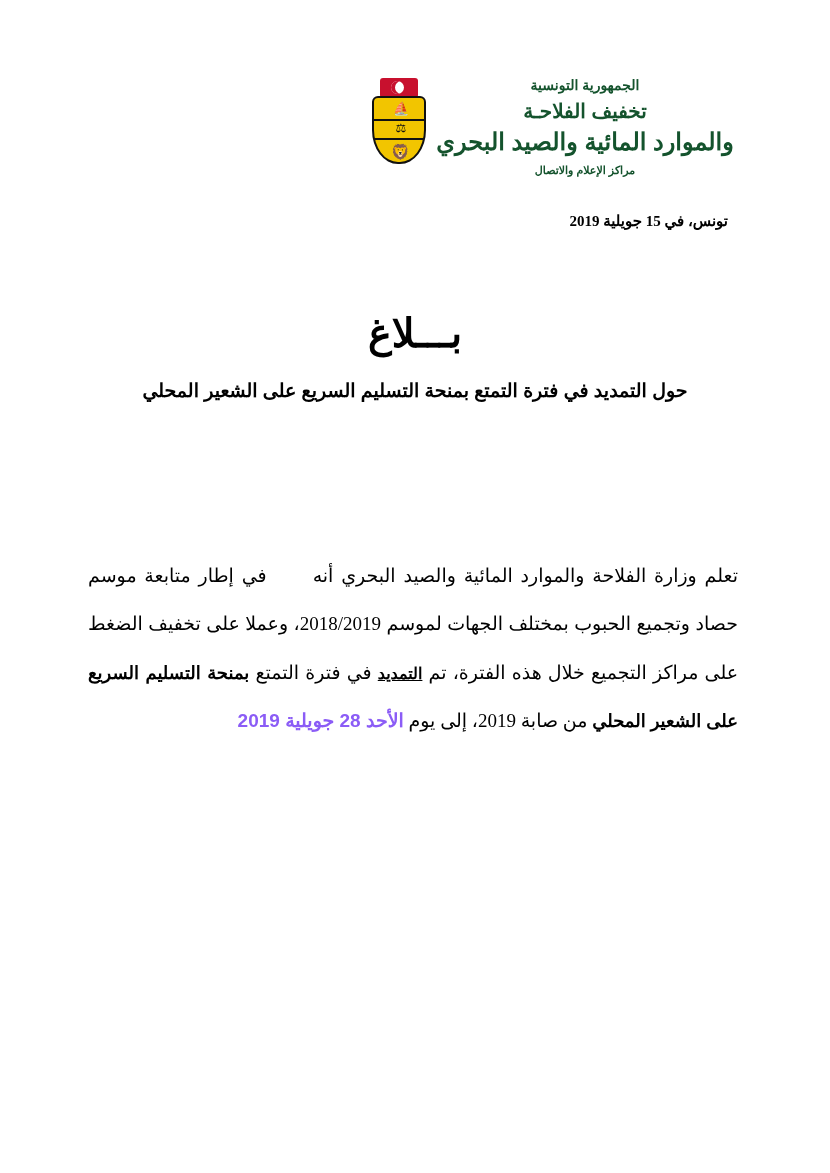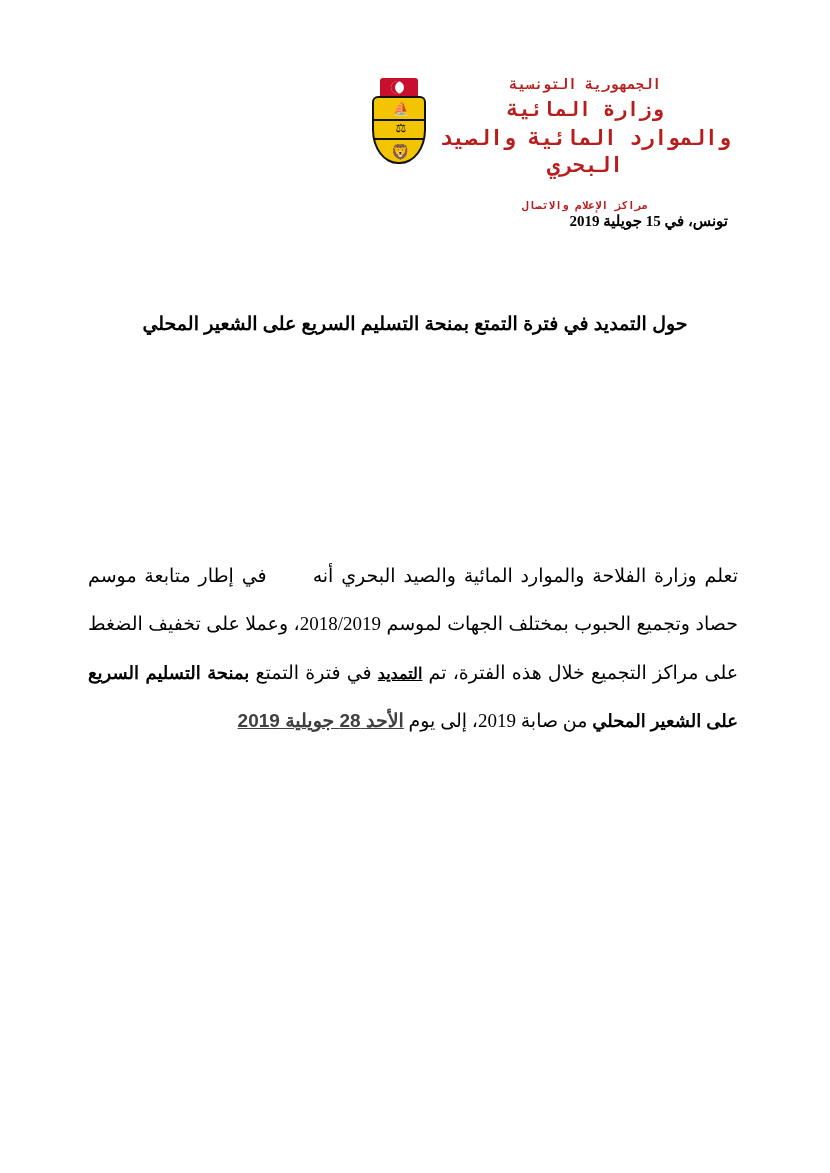--- a/index.html
+++ b/index.html
@@ -34,29 +34,29 @@
 
   .ministry-block {
     position: absolute;
     top: 14px;
     right: 80px;
     width: 330px;
     text-align: center;
     direction: rtl;
   }
   .ministry-line {
-    font-family: Liberation Mono, monospace;
-    font-weight: bold;
-    color: #b91c1c;
+    font-family: Liberation Sans, sans-serif;
+    font-weight: bold;
+    color: #14532d;
     letter-spacing: 0px;
     line-height: 1.30;
   }
   .ministry-line.l1 { font-size: 14px; margin-bottom: 4px; }
   .ministry-line.l2 { font-size: 20px; margin-bottom: 2px; }
-  .ministry-line.l3 { font-size: 21px; margin-bottom: 18px; }
+  .ministry-line.l3 { font-size: 24px; margin-bottom: 6px; }
   .ministry-line.l4 { font-size: 11px; font-weight: bold; }
 
   
   .emblem {
     position: absolute;
     top: 16px;
     right: 400px;
     width: 62px;
     height: 92px;
   }
@@ -197,23 +197,22 @@
     font-family: "Liberation Serif", serif;
     font-size: 19px;
     line-height: 2.55;
   }
   .body-text p { margin: 0; }
 
   .gap { display: inline-block; width: 46px; }
   .bold { font-weight: bold; font-family: "Liberation Sans", sans-serif; font-size: 18px;}
   .uline { text-decoration: underline; font-weight: bold; font-family: "Liberation Sans", sans-serif; font-size: 16px;}
   .redhl {
-    color: #404040;
-    font-weight: bold;
-    text-decoration: underline;
+    color: #8b5cf6;
+    font-weight: bold;
     font-family: "Liberation Sans", sans-serif;
     font-size: 19px;
   }
 </style>
 </head>
 <body>
 
 <div class="page">
 
   <div class="header">
@@ -226,29 +225,30 @@
         <div class="boat">⛵</div>
         <div class="band"></div>
         <div class="scale">⚖</div>
         <div class="band2"></div>
         <div class="lion">🦁</div>
       </div>
     </div>
 
     <div class="ministry-block">
       <div class="ministry-line l1">الجمهورية التونسية</div>
-      <div class="ministry-line l2">وزارة المائية</div>
+      <div class="ministry-line l2">تخفيف الفلاحـة</div>
       <div class="ministry-line l3">والموارد المائية والصيد البحري</div>
       <div class="ministry-line l4">مراكز الإعلام والاتصال</div>
     </div>
   </div>
 
   <div class="date-line">تونس، في  15 جويلية 2019</div>
 
   <div class="title-wrap">
+    <h1 class="doc-title">بـــلاغ</h1>
     <h2 class="doc-subtitle">حول التمديد في فترة التمتع بمنحة التسليم السريع على الشعير المحلي</h2>
   </div>
 
   <div class="body-text">
     <p><span>تعلم وزارة الفلاحة والموارد المائية والصيد البحري أنه</span><span class="gap"></span><span>في إطار متابعة موسم حصاد وتجميع الحبوب بمختلف الجهات لموسم 2018/2019، وعملا على تخفيف الضغط على مراكز التجميع خلال هذه الفترة، تم</span> <span class="uline">التمديد</span> <span>في فترة التمتع</span> <span class="bold">بمنحة التسليم السريع  على الشعير المحلي</span> <span>من صابة 2019، إلى يوم</span> <span class="redhl">الأحد 28 جويلية 2019</span></p>
   </div>
 
 </div>
 
 </body></html>

